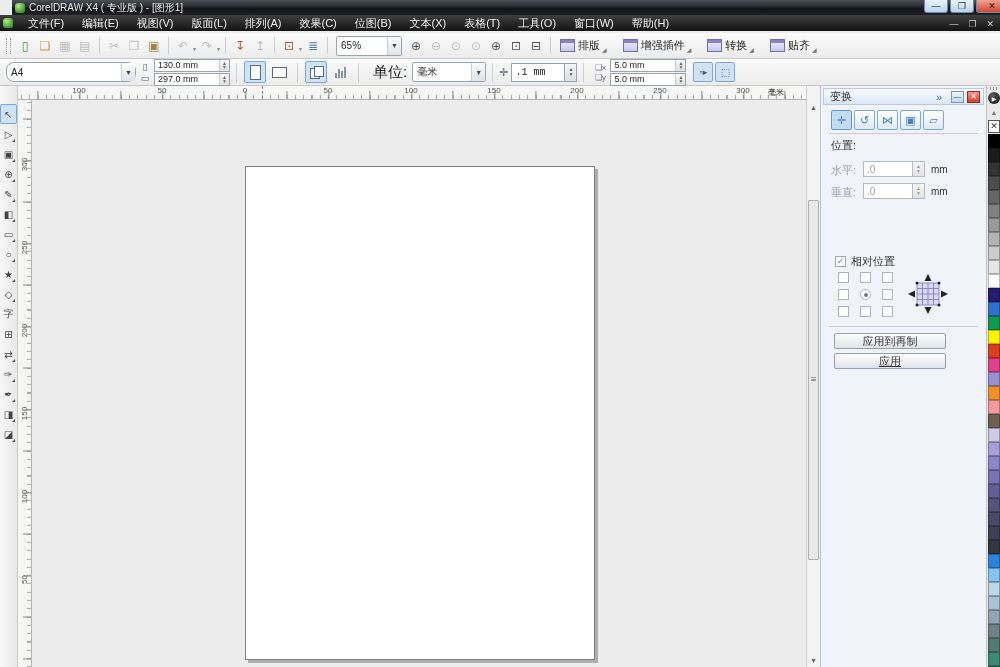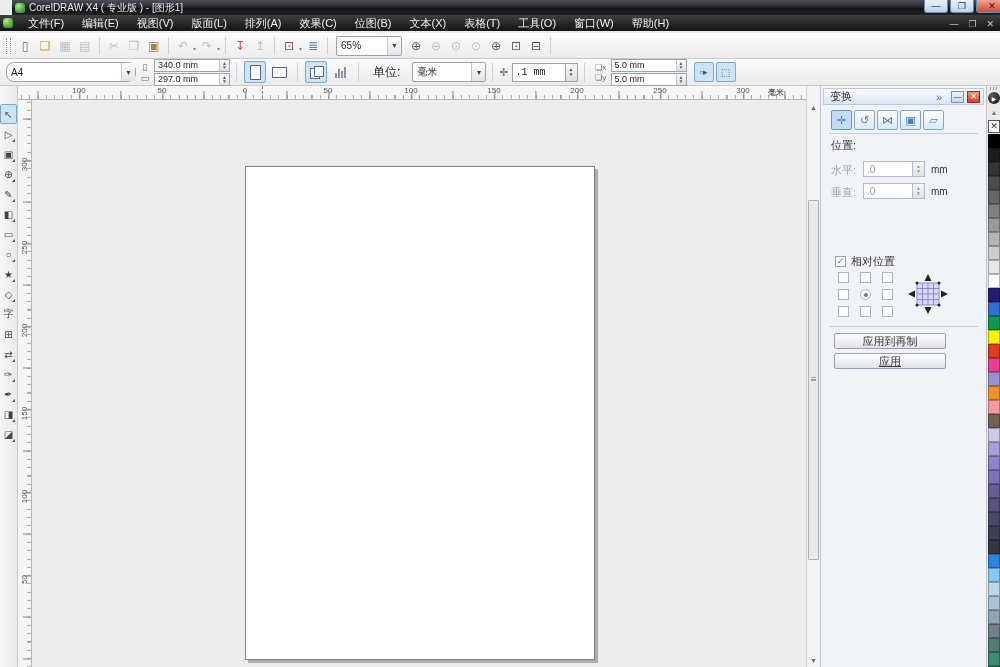--- a/index.html
+++ b/index.html
@@ -248,34 +248,56 @@
     <div id="zoom-buttons" style="display:flex;align-items:center;">
         <div class="tbtn">⊕</div>
         <div class="tbtn off">⊖</div>
         <div class="tbtn off">⊙</div>
         <div class="tbtn off">⊙</div>
         <div class="tbtn">⊕</div>
         <div class="tbtn">⊡</div>
         <div class="tbtn">⊟</div>
       </div>
     <div class="tsep"></div>
+    <div id="labeled-buttons" style="display:flex;align-items:center;">
+        <div class="lbl-btn">
+          <div class="ic"></div>
+          <span>排版</span>
+          <div class="fo">◢</div>
+        </div>
+        <div class="lbl-btn">
+          <div class="ic"></div>
+          <span>增强插件</span>
+          <div class="fo">◢</div>
+        </div>
+        <div class="lbl-btn">
+          <div class="ic"></div>
+          <span>转换</span>
+          <div class="fo">◢</div>
+        </div>
+        <div class="lbl-btn">
+          <div class="ic"></div>
+          <span>贴齐</span>
+          <div class="fo">◢</div>
+        </div>
+      </div>
   </div>
 
   <div id="propbar">
     <div class="combo" style="width:128px;border-radius:8px;">
       <span class="val">A4</span>
       <span class="combo-btn">▼</span>
     </div>
     <div class="stack" style="width:12px;align-items:center;">
       <span class="mini-ic">▯</span>
       <span class="mini-ic">▭</span>
     </div>
     <div class="stack">
       <div class="in-sm">
-        <span class="val">340.0 mm</span>
+        <span class="val">130.0 mm</span>
         <span class="spin-sm">▲<br>▼</span>
       </div>
       <div class="in-sm">
         <span class="val">297.0 mm</span>
         <span class="spin-sm">▲<br>▼</span>
       </div>
     </div>
     <div class="pb-sep"></div>
     <div class="pb-btn sel">
         <div class="g-port"></div>
@@ -292,21 +314,21 @@
       </div>
     <div class="pb-btn">
         <div class="g-bars">
           <i style="height:5px"></i>
           <i style="height:9px"></i>
           <i style="height:7px"></i>
           <i style="height:11px"></i>
         </div>
       </div>
     <div class="pb-sep"></div>
-    <span style="margin:0 12px 0 8px;font-size:12px;">单位:</span>
+    <span style="margin:0 5px 0 8px;font-size:15px;">单位:</span>
     <div class="combo" style="width:72px;">
       <span class="val">毫米</span>
       <span class="combo-btn">▼</span>
     </div>
     <div class="pb-sep"></div>
     <span style="font-size:11px;color:#556;margin-right:3px;">✛</span>
     <div class="in-md">
       <span class="val">.1 mm</span>
     </div>
     <div class="spin-md">▲<br>▼</div>

